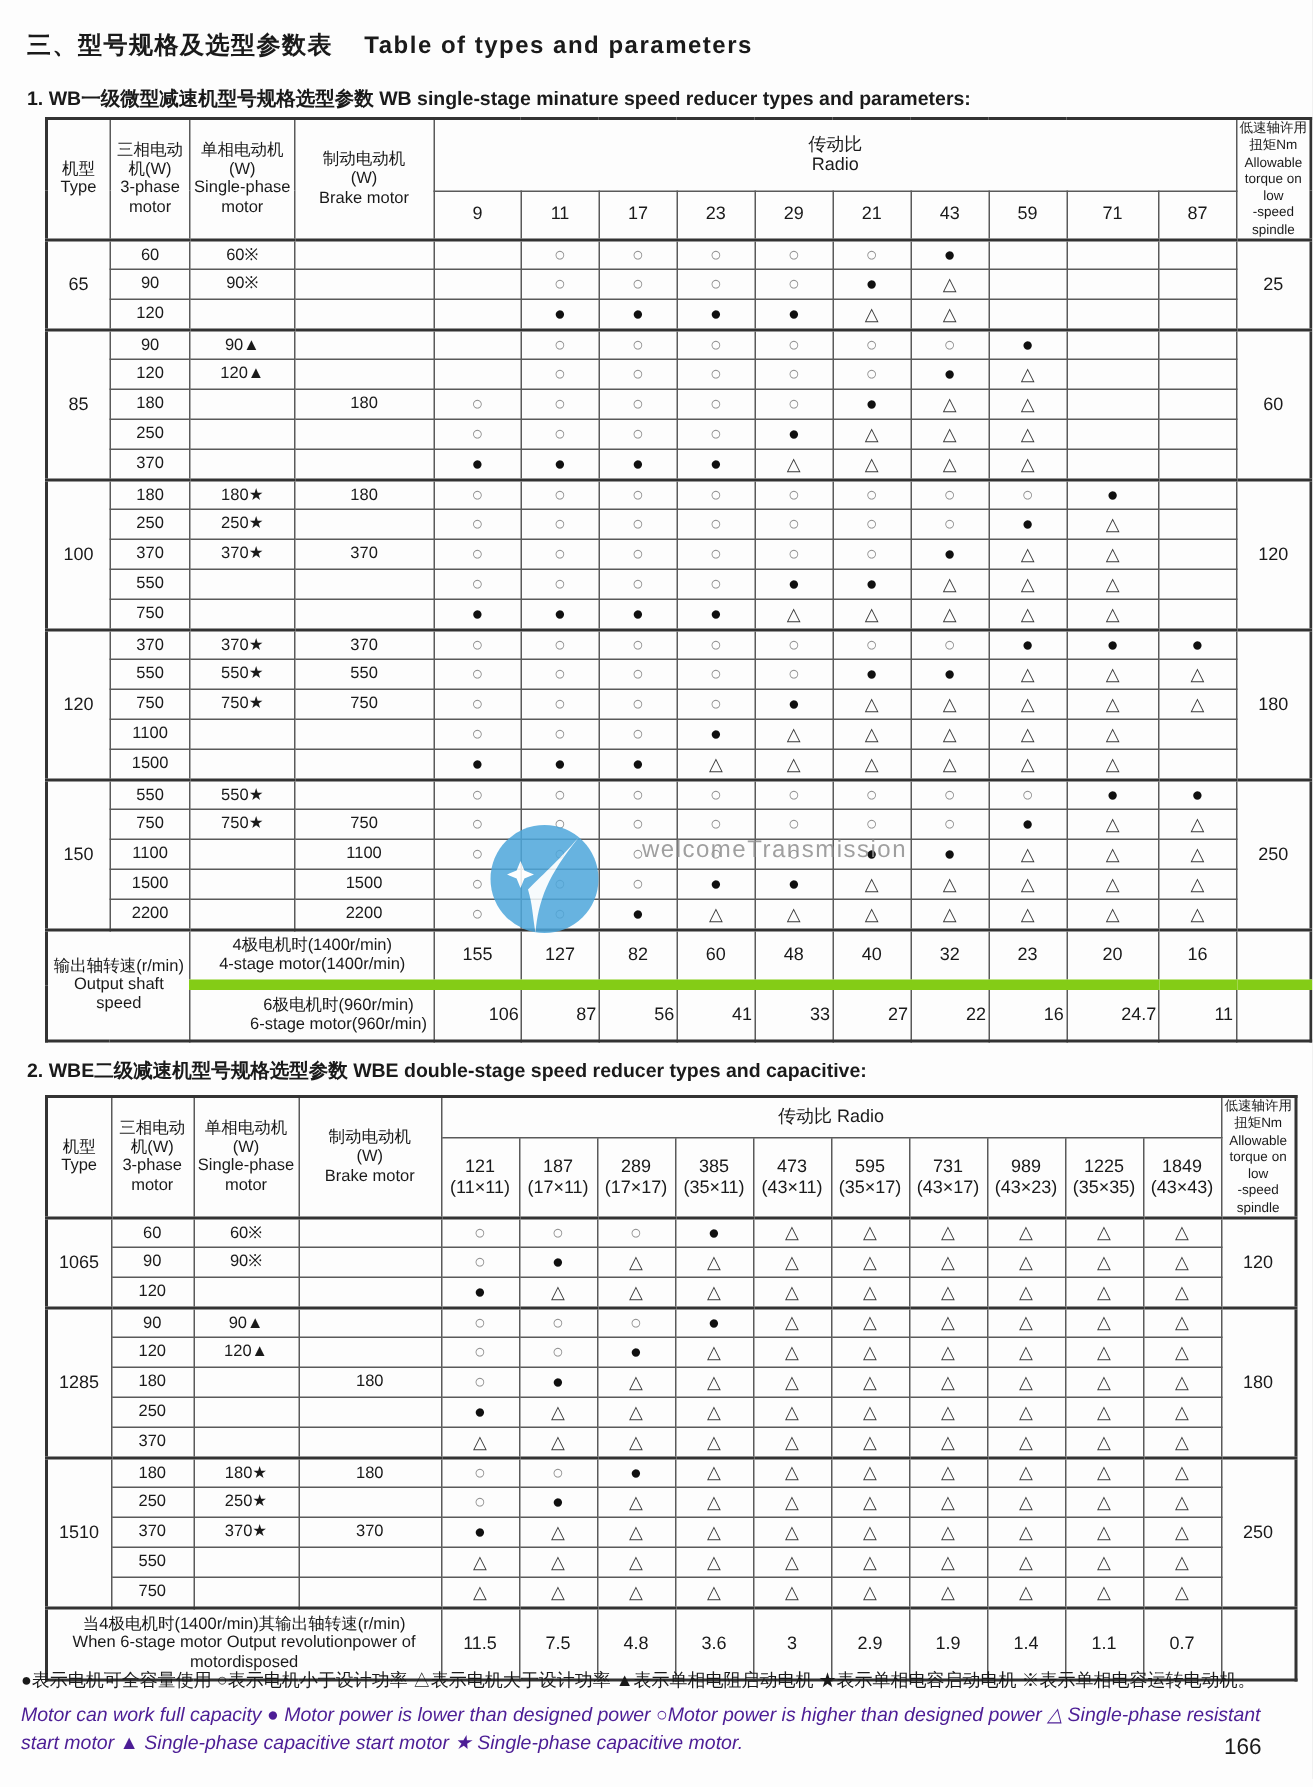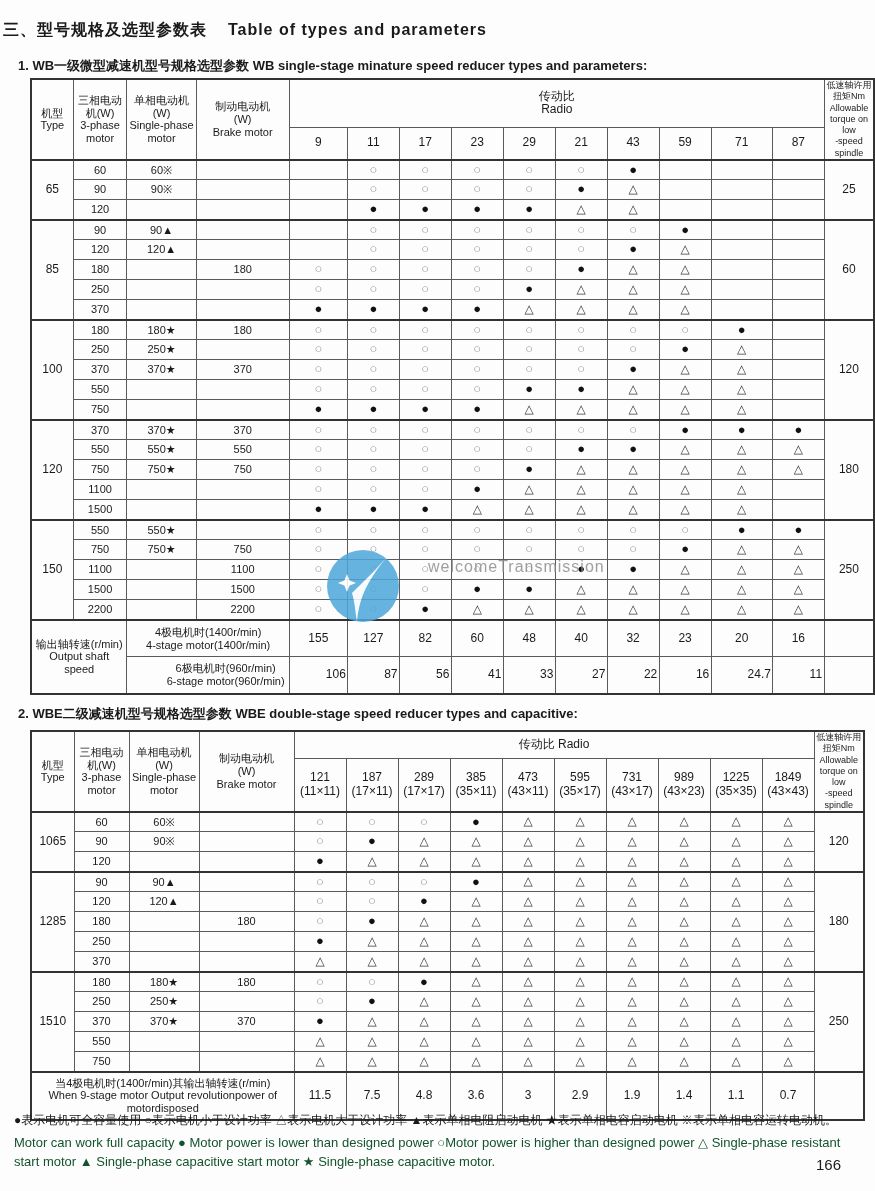--- a/index.html
+++ b/index.html
@@ -1,18 +1,18 @@
 <!DOCTYPE html>
 <html><head>
 <meta charset="utf-8">
 <style>
   html,body{margin:0;padding:0;background:#e8e8e8;}
   .page{position:relative;width:875px;height:1191px;background:#fdfdfd;overflow:hidden;
         font-family:"Liberation Sans",sans-serif;color:#1a1a1a;}
-  .title{position:absolute;left:3px;top:20px;font-size:16px;font-weight:bold;letter-spacing:1px;}
+  .title{position:absolute;left:18px;top:20px;font-size:16px;font-weight:bold;letter-spacing:1px;}
   .caption{position:absolute;left:18px;font-size:13px;font-weight:bold;}
   .cap1{top:57px;}
   .cap2{top:705px;}
   .cap-zh{font-weight:bold;}
   table{border-collapse:collapse;table-layout:fixed;position:absolute;left:30px;
         border:2px solid #333;background:transparent;}
   #t1{top:78px;}
   #t2{top:730px;}
   th,td{border:1px solid #5a5a5a;text-align:center;vertical-align:middle;
         padding:0 1px;font-weight:normal;font-size:12px;line-height:1.15;}
@@ -21,28 +21,28 @@
   th.ratio-num{font-size:12px;height:22px;white-space:pre-line;}
   th.torque-hd{font-size:9px;white-space:pre-line;line-height:1.25;}
   tr.data-row{height:20px;}
   tr.group-start td{border-top:2px solid #333;}
   td.type-cell,td.torque-cell{font-size:12px;}
   td.lbl{font-size:11px;}
   td.speed-label{font-size:11px;white-space:pre-line;}
   td.speed-val{font-size:12px;}
   tr.speed-row{height:37px;}
   tr.speed-row td{border-top:2px solid #333;}
-  tr.speed-row2 td{border-top:1px solid #84cc16;padding-left:36px;}
+  tr.speed-row2 td{border-top:7px solid #84cc16;padding-left:36px;}
   .sy{display:inline-block;}
   .sy-F{color:#101010;font-size:13px;}
   .sy-O{color:#8d8d8d;font-size:13px;}
   .sy-T{color:#3c3c3c;font-size:12px;}
   .legend{position:absolute;left:14px;top:1112px;width:848px;}
   .legend-zh{font-size:12px;letter-spacing:0px;white-space:nowrap;}
-  .legend-en{font-size:13px;margin-top:5px;line-height:1.45;color:#14532d;}
+  .legend-en{font-size:13px;margin-top:5px;line-height:1.45;color:#4c1d95;font-style:italic;}
   .pagenum{position:absolute;right:34px;top:1156px;font-size:15px;}
   .watermark{position:absolute;left:326px;top:548px;display:flex;align-items:flex-start;
              pointer-events:none;z-index:5;opacity:.85;}
   .wm-logo{flex:0 0 auto;}
   .wm-textblock{margin-left:28px;margin-top:8px;}
   .wm-zh{font-size:47px;font-weight:bold;color:#9a9a9a;letter-spacing:10px;line-height:1;}
   .wm-en{font-size:16px;color:#8f8f8f;margin-top:2px;letter-spacing:1px;}
 </style>
 </head>
 <body>
@@ -770,21 +770,21 @@
           <td class="sym-cell"><span class="sy sy-T">△</span></td>
           <td class="sym-cell"><span class="sy sy-T">△</span></td>
           <td class="sym-cell"><span class="sy sy-T">△</span></td>
           <td class="sym-cell"><span class="sy sy-T">△</span></td>
           <td class="sym-cell"><span class="sy sy-T">△</span></td>
           <td class="sym-cell"><span class="sy sy-T">△</span></td>
           <td class="sym-cell"><span class="sy sy-T">△</span></td>
         </tr>
         <tr class="speed-row" style="height:48px">
           <td class="speed-label" colspan="4">当4极电机时(1400r/min)其输出轴转速(r/min)
-When 9-stage motor Output revolutionpower of
+When 6-stage motor Output revolutionpower of
 motordisposed</td>
           <td class="speed-val">11.5</td>
           <td class="speed-val">7.5</td>
           <td class="speed-val">4.8</td>
           <td class="speed-val">3.6</td>
           <td class="speed-val">3</td>
           <td class="speed-val">2.9</td>
           <td class="speed-val">1.9</td>
           <td class="speed-val">1.4</td>
           <td class="speed-val">1.1</td>

